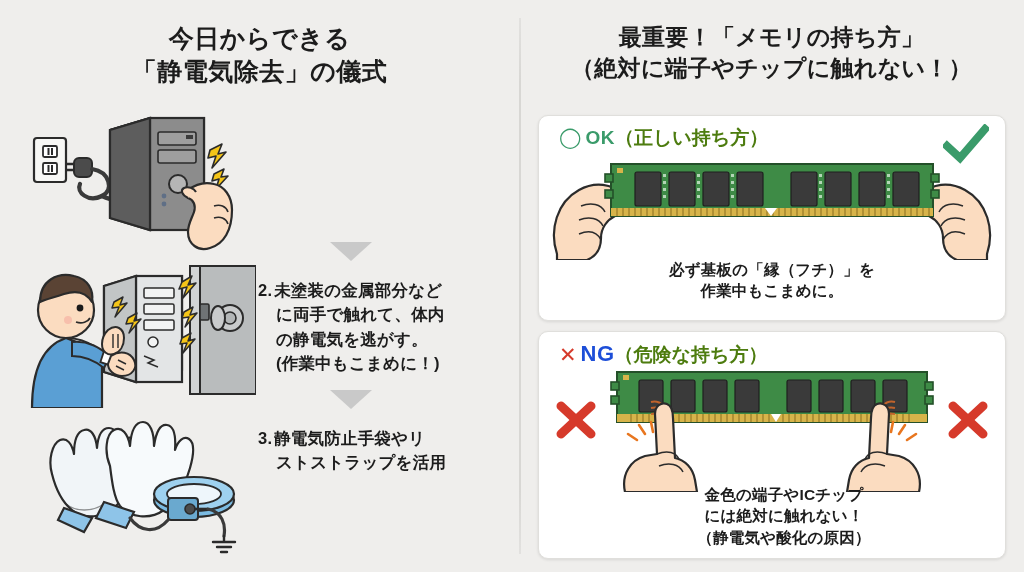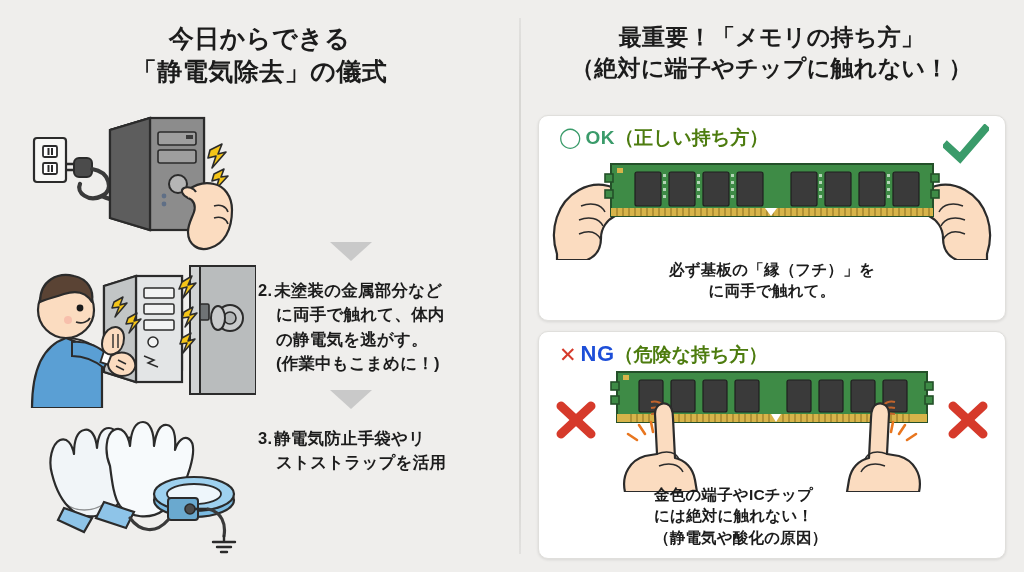--- a/index.html
+++ b/index.html
@@ -71,21 +71,21 @@
   .card-art{position:absolute;left:0;right:0;}
   .card.ok .card-art{top:34px;height:110px;}
   .card.ng .card-art{top:30px;height:130px;}
 
   .cap{
     position:absolute;left:0;width:466px;text-align:center;
     font-size:15.5px;font-weight:bold;line-height:1.38;color:#1c1c1c;
     letter-spacing:.2px;
   }
   .card.ok .cap{top:143px;}
-  .card.ng .cap{top:152px;text-align:left;left:115px;width:260px;}
+  .card.ng .cap{top:152px;text-align:center;left:115px;width:260px;}
   .cap .ln{display:block;}
 </style>
 </head>
 <body>
 
 <div class="page">
 
   <div class="divider"></div>
 
   <div class="left">
@@ -322,21 +322,21 @@
             <rect x="348" y="24" width="3" height="3"></rect>
               <rect x="348" y="31" width="3" height="3"></rect>
             <rect x="348" y="38" width="3" height="3"></rect>
               <rect x="348" y="45" width="3" height="3"></rect>
           </g>
         </svg>
       </div>
 
       <div class="cap">
         <span class="ln">必ず基板の「縁（フチ）」を</span>
-        <span class="ln">に両手で触れて。</span>
+        <span class="ln">作業中もこまめに。</span>
       </div>
     </div>
 
     <div class="card ng">
       <div class="card-head">
         <span class="mark-ng">✕</span>
         <span class="lbl-ng">NG</span>
         <span class="head-sub">（危険な持ち方）</span>
       </div>
 

